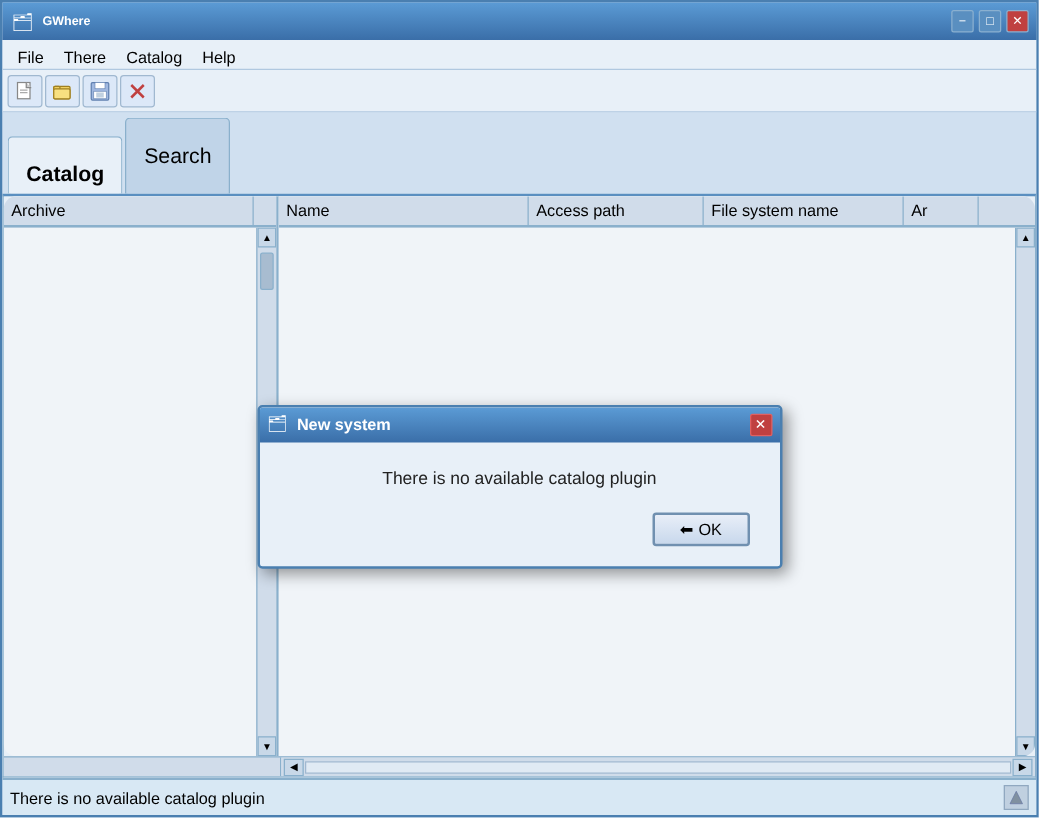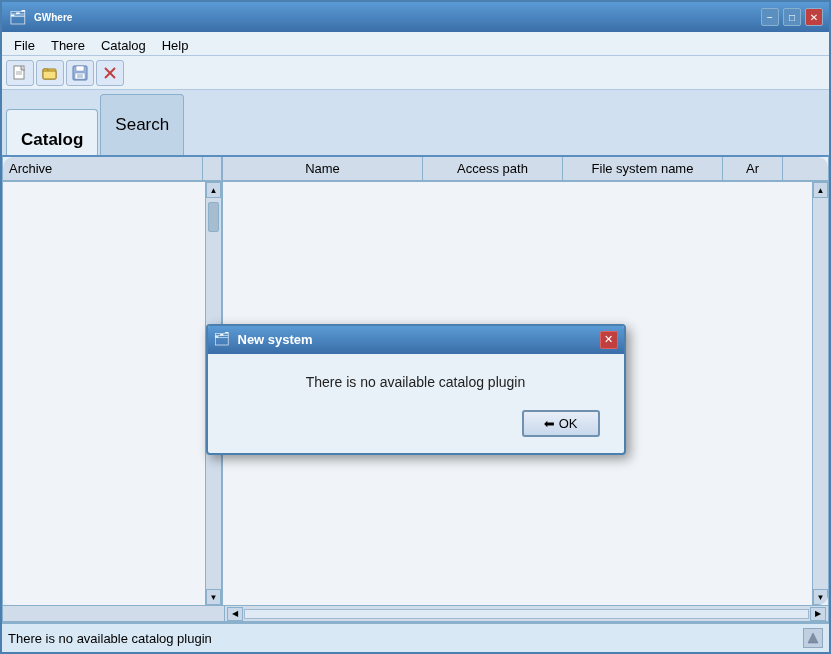--- a/index.html
+++ b/index.html
@@ -158,21 +158,20 @@
       overflow: hidden;
     }
 
     
     .main-panel {
       flex: 1;
       display: flex;
       flex-direction: column;
       overflow: hidden;
       background: #f0f4f8;
-      text-align: center;
     }
 
     
     .col-header {
       display: flex;
       background: #d0dcea;
       border-bottom: 2px solid #8ab0cc;
       flex-shrink: 0;
     }
     .col-header-cell {

